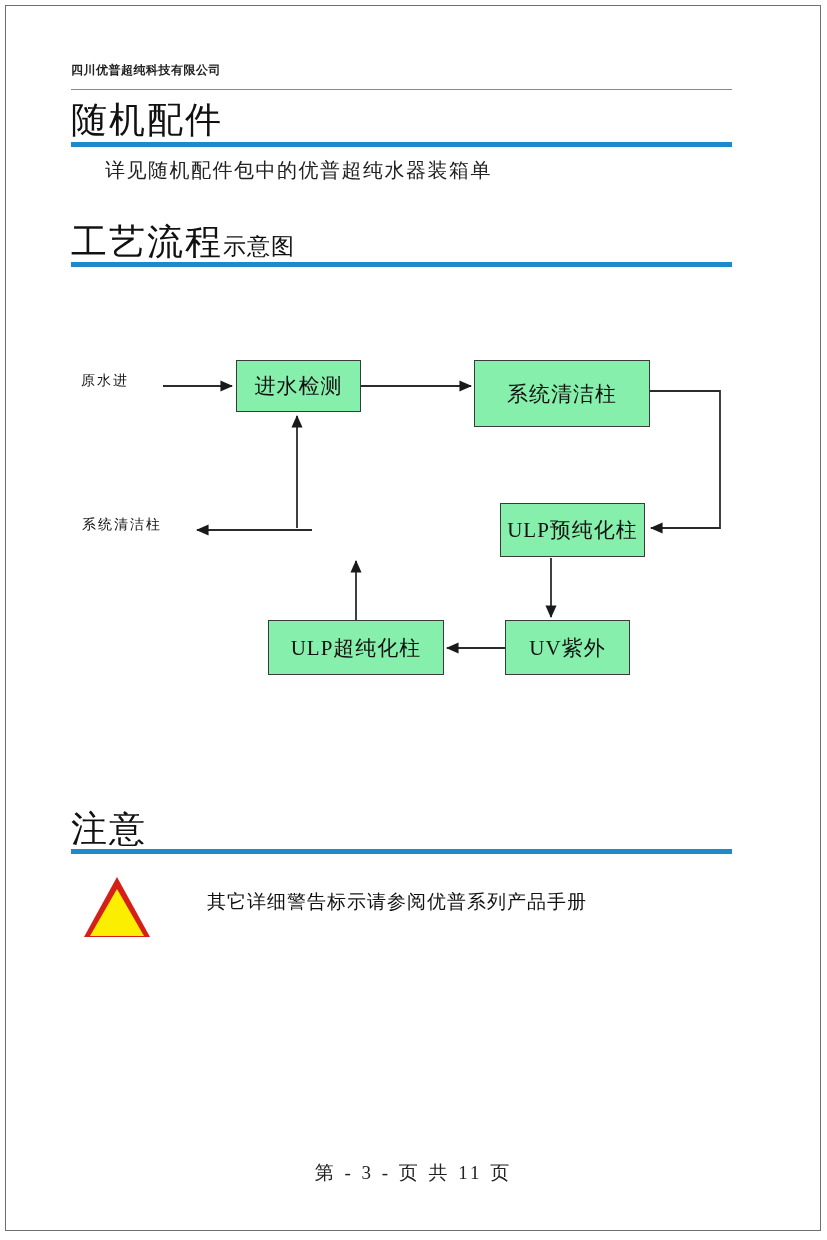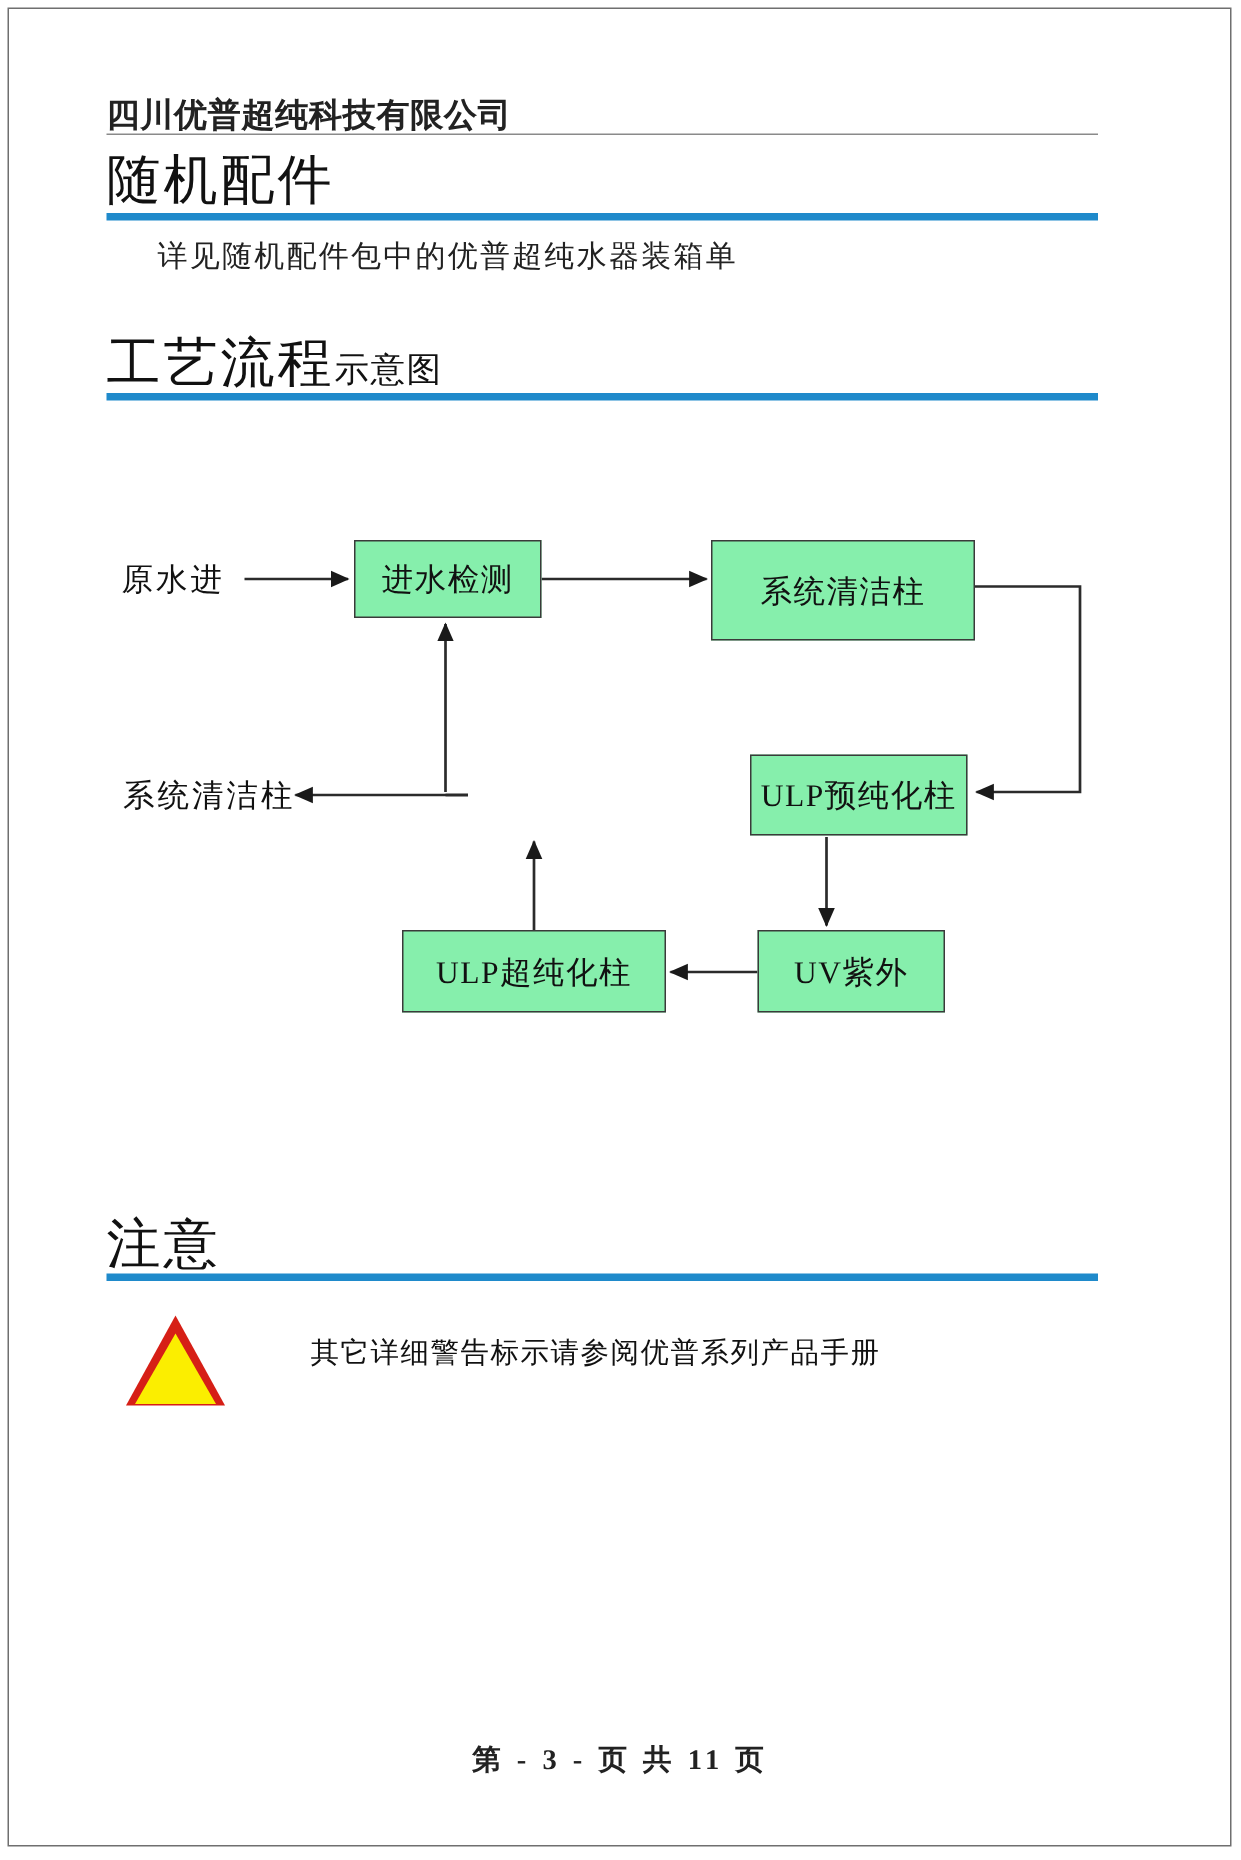--- a/index.html
+++ b/index.html
@@ -30,21 +30,21 @@
     box-sizing: border-box;
     border: 1px solid #6f6f6f;
   }
 
   
   .company {
     position: absolute;
     left: 71px;
     top: 62px;
     font-family: "Liberation Sans", "DejaVu Sans", sans-serif;
-    font-size: 22px;
+    font-size: 12px;
     font-weight: bold;
     letter-spacing: 0.5px;
     color: #222;
     white-space: nowrap;
   }
   .company-rule {
     position: absolute;
     left: 71px;
     top: 89px;
     width: 661px;
@@ -100,21 +100,21 @@
     align-items: center;
     justify-content: center;
     font-size: 21px;
     letter-spacing: 1px;
     color: #111;
     white-space: nowrap;
   }
   .flabel {
     position: absolute;
     white-space: nowrap;
-    font-size: 21px;
+    font-size: 14px;
     letter-spacing: 2px;
     color: #111;
   }
 
   
   .warn-tri {
     position: absolute;
     left: 84px;
     top: 877px;
     width: 0;
@@ -151,21 +151,20 @@
   
   .footer {
     position: absolute;
     left: 0;
     top: 1160px;
     width: 827px;
     text-align: center;
     font-size: 19px;
     letter-spacing: 3px;
     color: #222;
-    font-weight: bold;
   }
 </style>
 </head>
 <body>
 
 <div id="page">
 
   <div class="page-border"></div>
 
   <div class="company">四川优普超纯科技有限公司</div>

